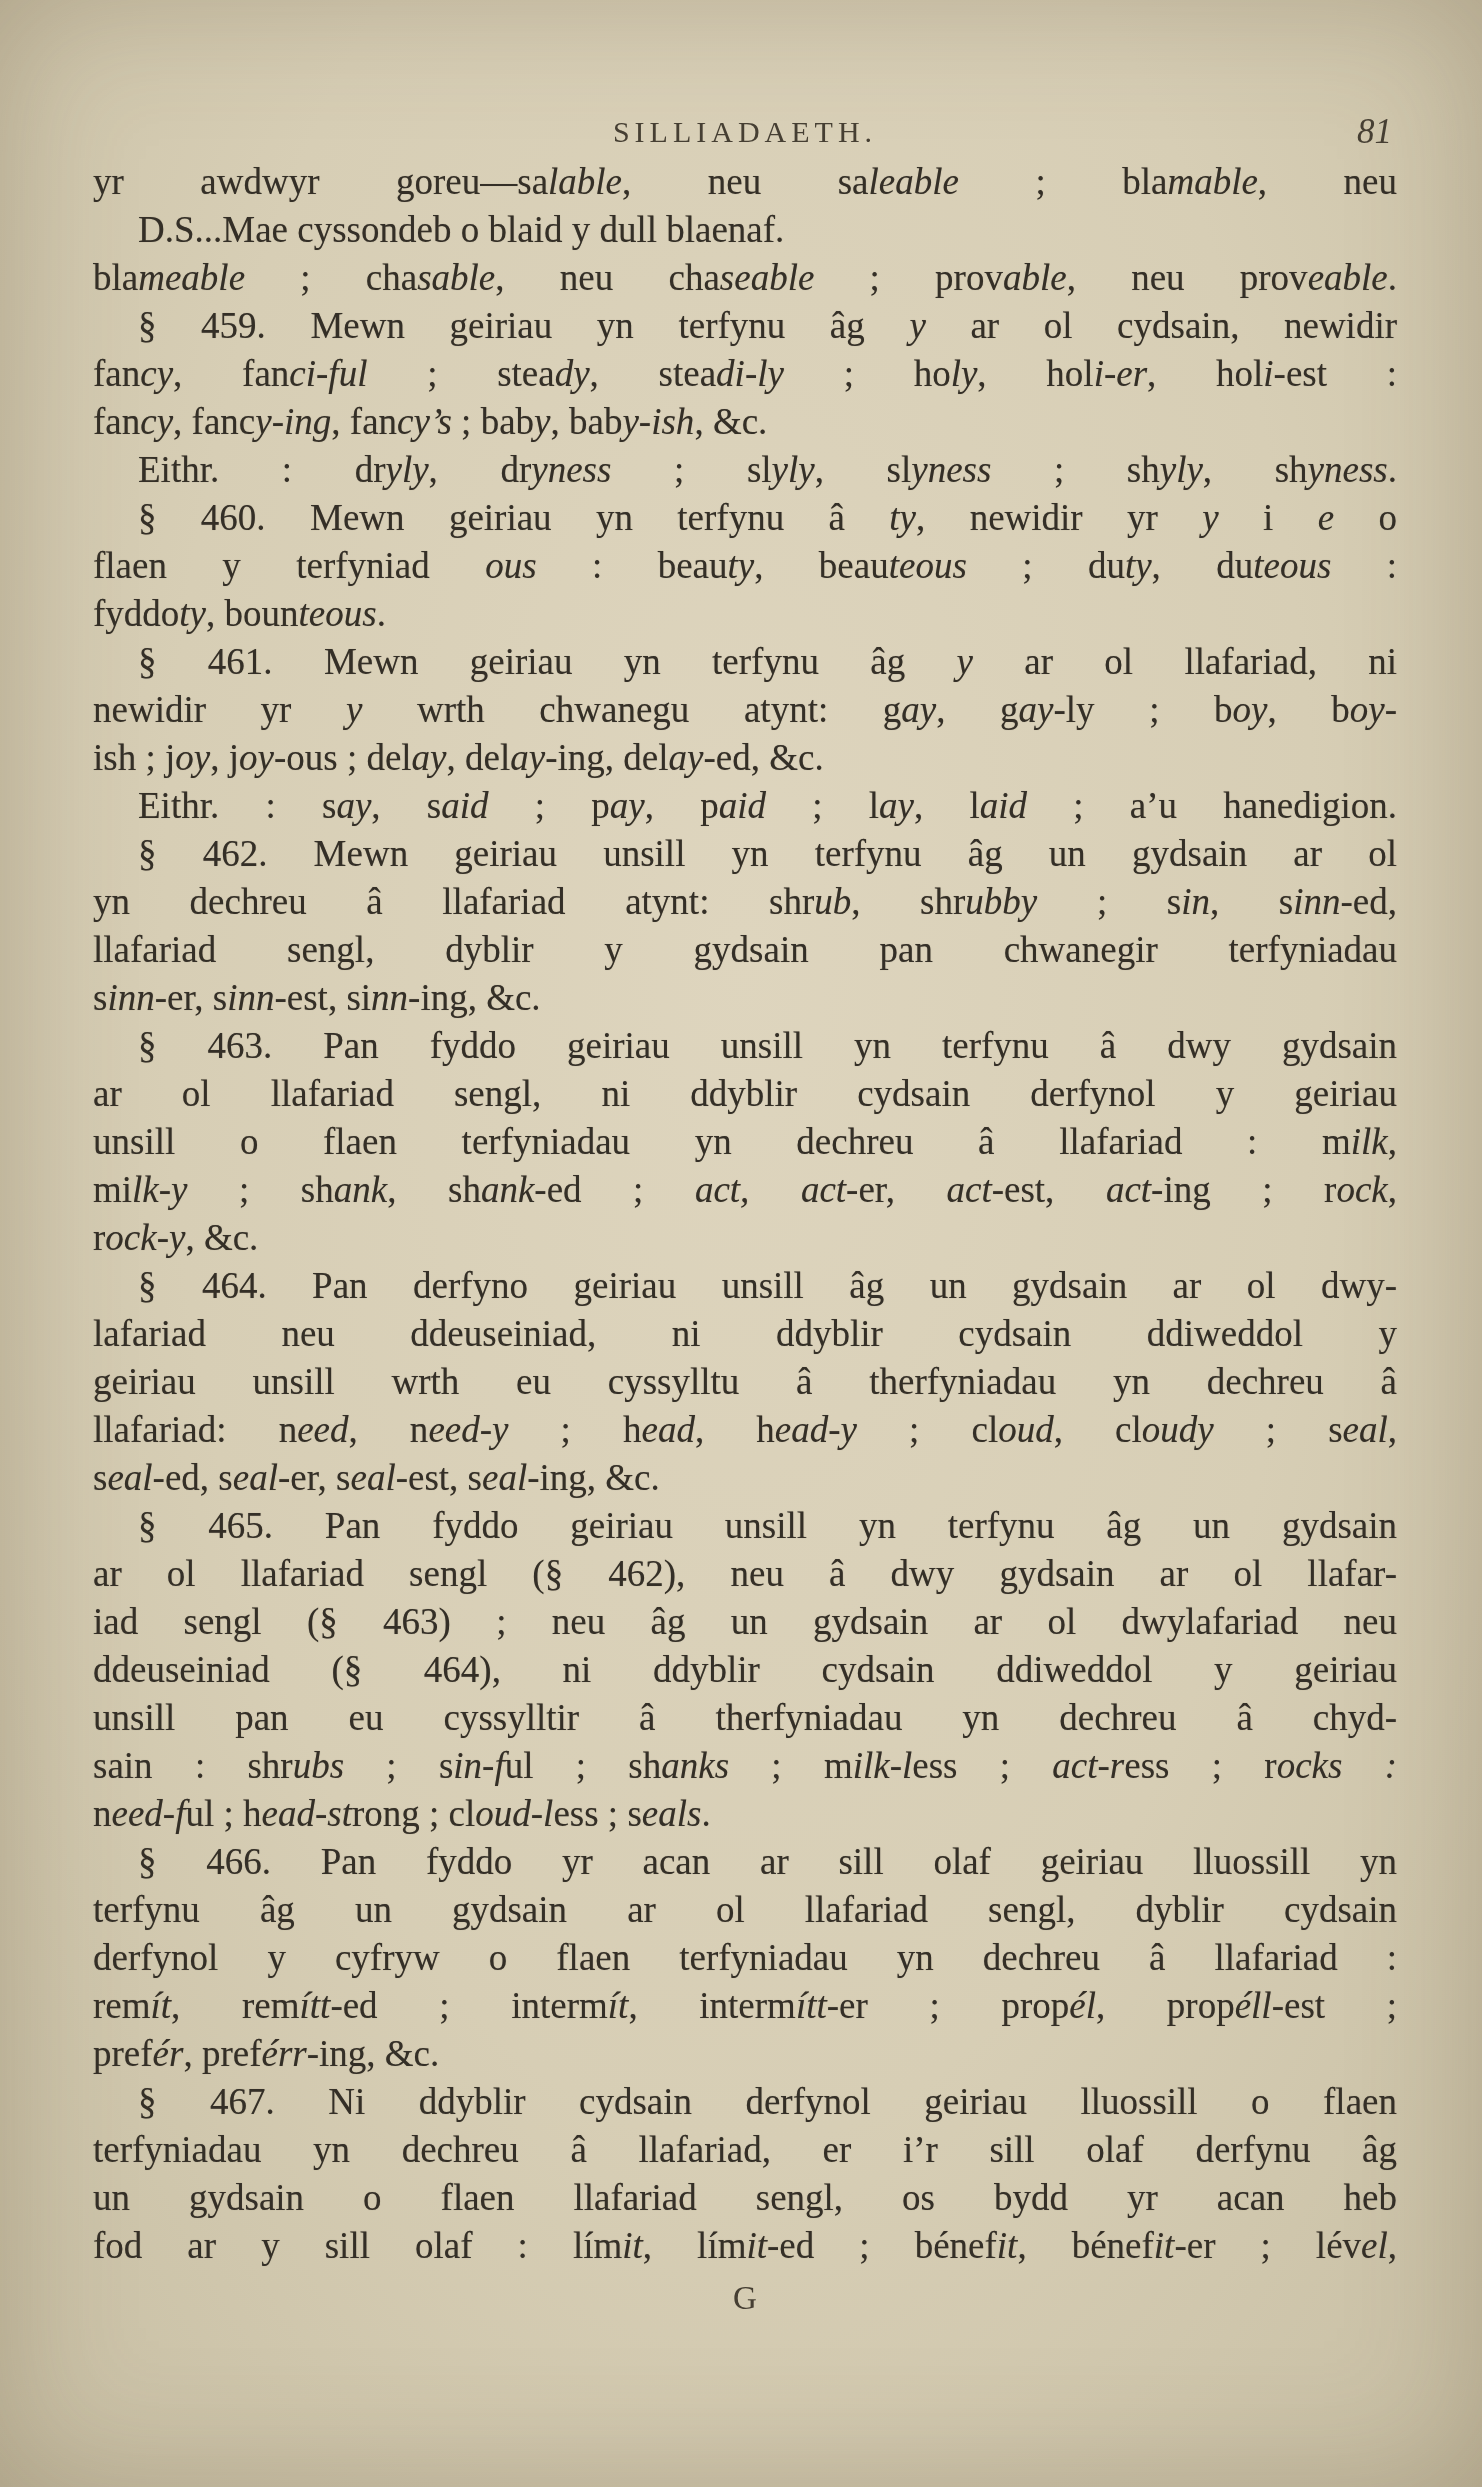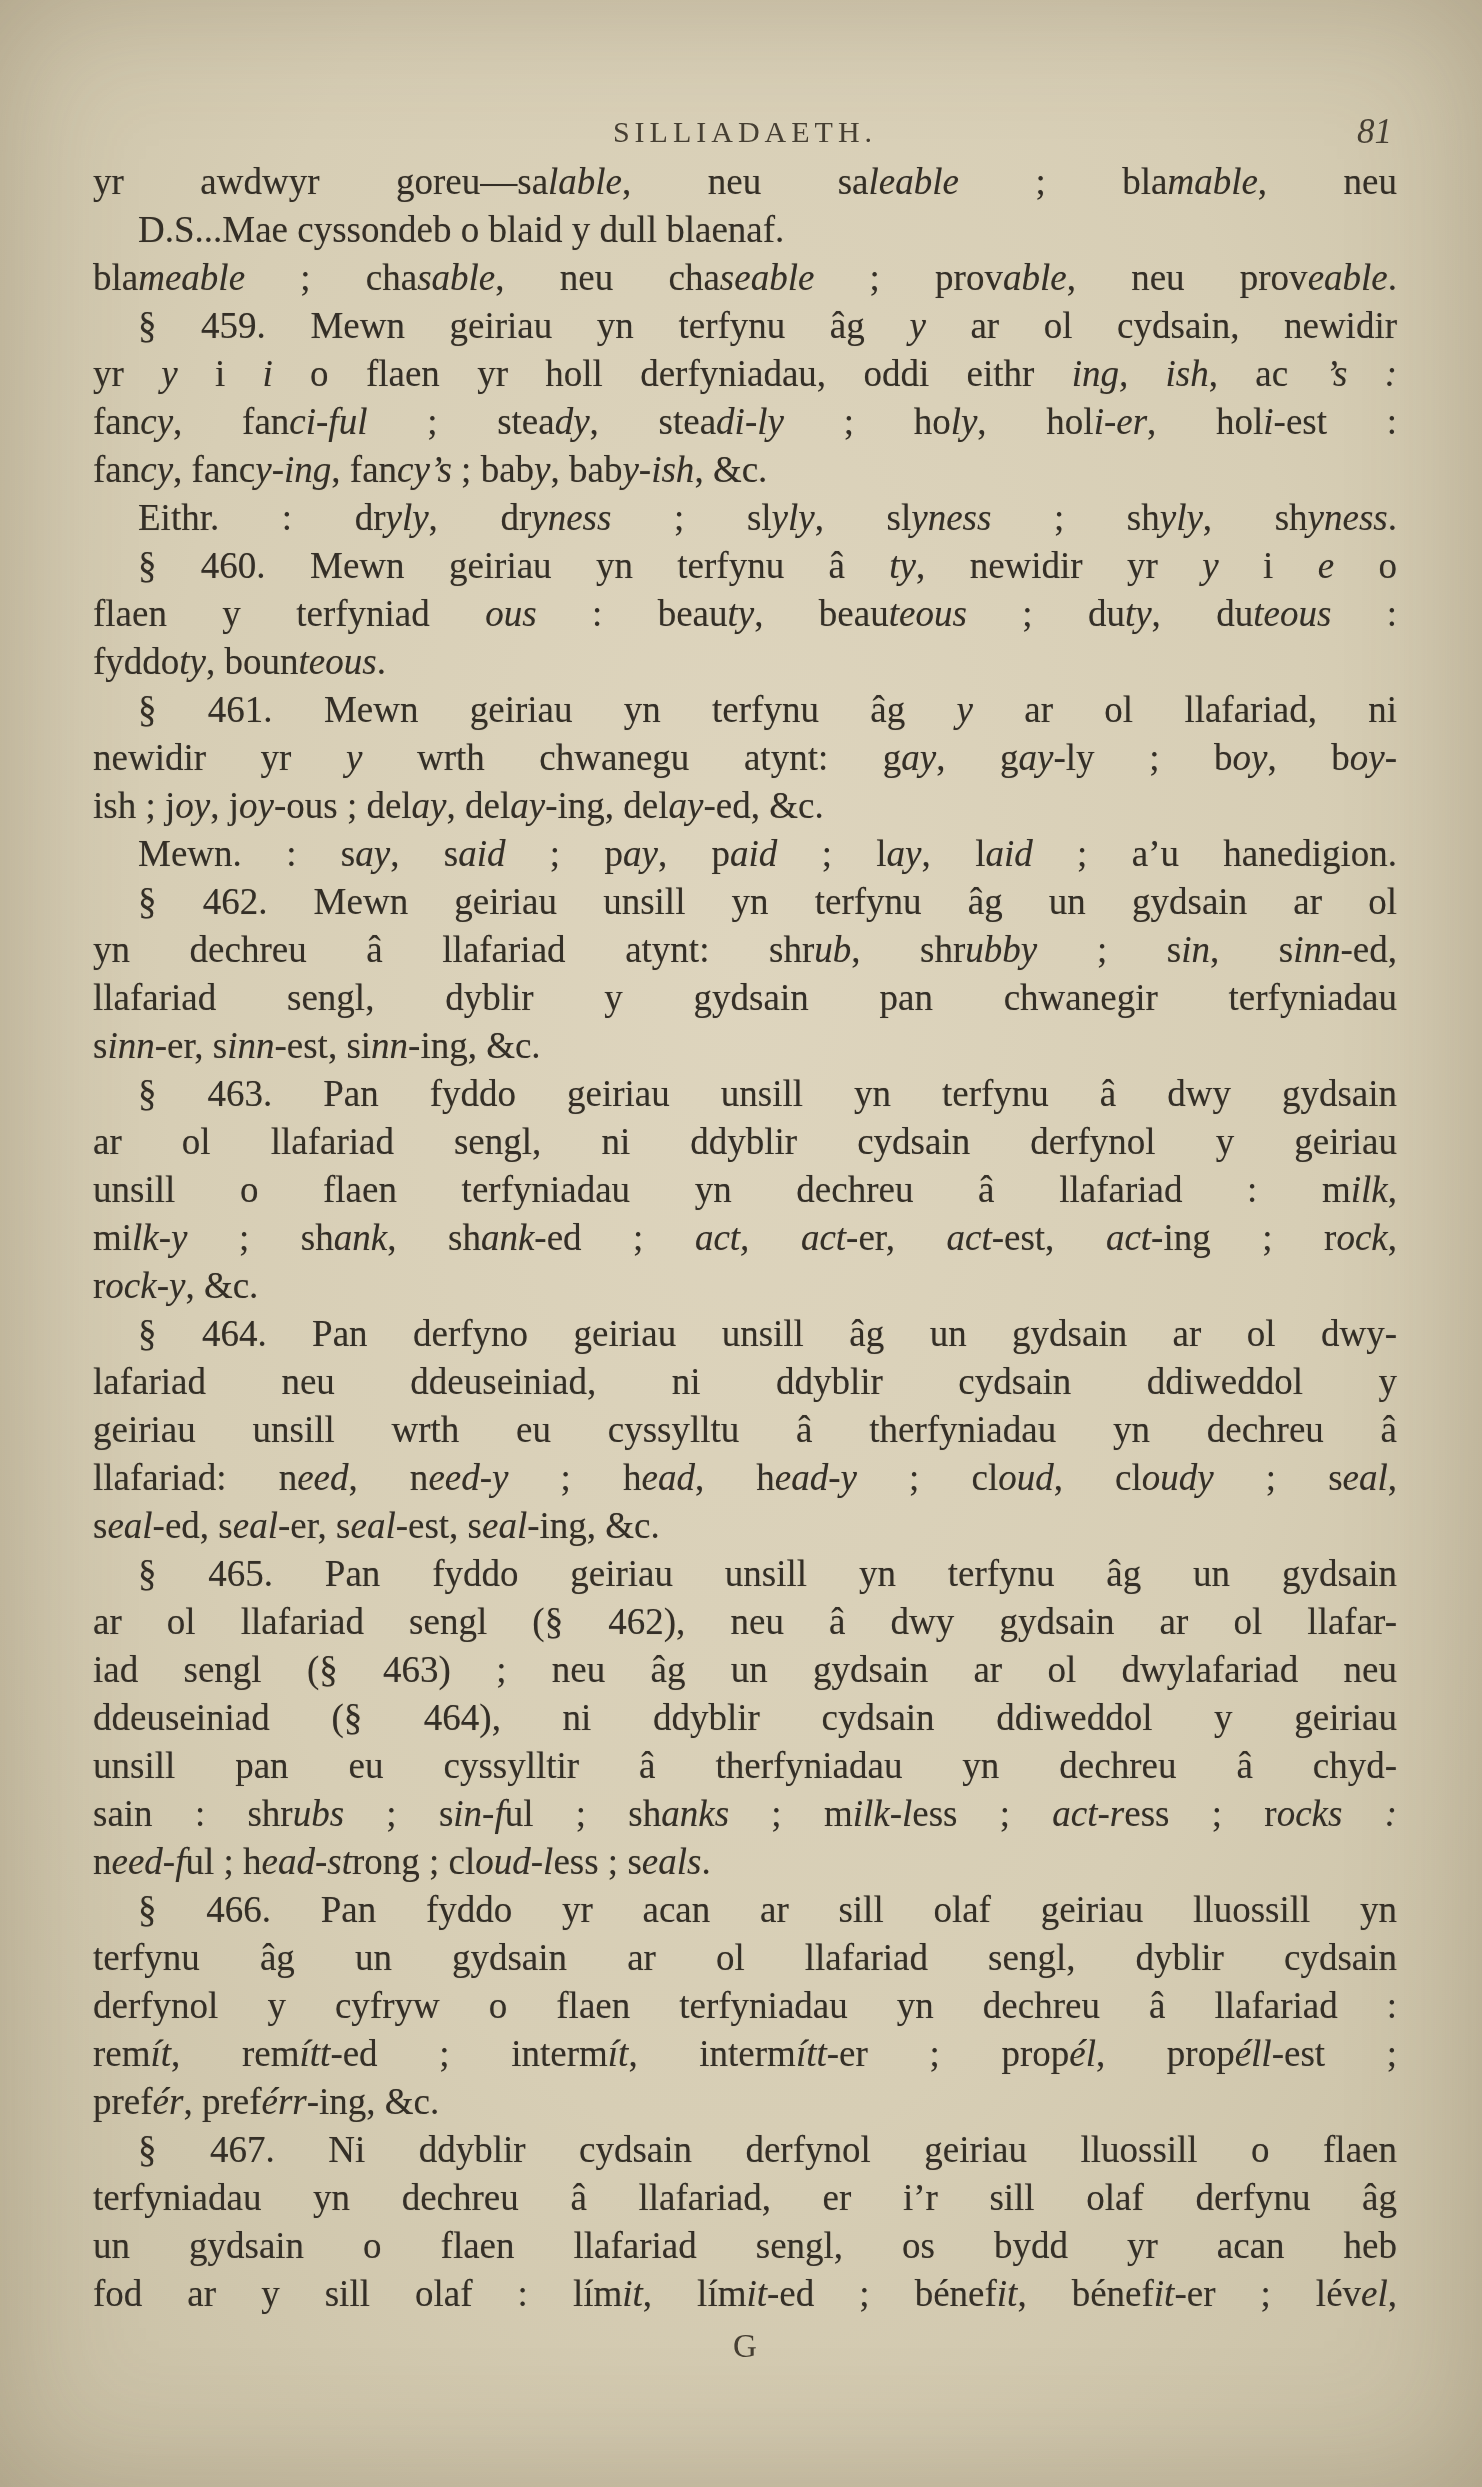--- a/index.html
+++ b/index.html
@@ -80,31 +80,30 @@
   <div class="header">
     <span class="running-title">SILLIADAETH.</span>
     <span class="page-number">81</span>
   </div>
 
   <div class="text-block" id="text-block">
       <div class="line just"><span>yr awdwyr goreu—sa</span><span class="it">lable</span><span>, neu sa</span><span class="it">leable</span><span> ; bla</span><span class="it">mable</span><span>, neu</span></div>
       <div class="line indent"><span>D.S...Mae cyssondeb o blaid y dull blaenaf.</span></div>
       <div class="line just"><span>bla</span><span class="it">meable</span><span> ; cha</span><span class="it">sable</span><span>, neu cha</span><span class="it">seable</span><span> ; prov</span><span class="it">able</span><span>, neu prov</span><span class="it">eable</span><span>.</span></div>
       <div class="line indent just"><span>§ 459. Mewn geiriau yn terfynu âg </span><span class="it">y</span><span> ar ol cydsain, newidir</span></div>
-      <div class="line just"><span>yr </span><span class="it">y</span><span> i </span><span class="it">i</span><span> o flaen yr holl derfyniadau, oddi eithr </span><span class="it">ing, ish</span><span>, ac </span><span class="it">’s :</span></div>
       <div class="line just"><span>fan</span><span class="it">cy</span><span>, fan</span><span class="it">ci-ful</span><span> ; stea</span><span class="it">dy</span><span>, stea</span><span class="it">di-ly</span><span> ; ho</span><span class="it">ly</span><span>, hol</span><span class="it">i-er</span><span>, hol</span><span class="it">i</span><span>-est :</span></div>
       <div class="line"><span>fan</span><span class="it">cy</span><span>, fanc</span><span class="it">y-ing</span><span>, fan</span><span class="it">cy’s</span><span> ; bab</span><span class="it">y</span><span>, bab</span><span class="it">y-ish</span><span>, &amp;c.</span></div>
       <div class="line indent just"><span>Eithr. : dr</span><span class="it">yly</span><span>, dr</span><span class="it">yness</span><span> ; sl</span><span class="it">yly</span><span>, sl</span><span class="it">yness</span><span> ; sh</span><span class="it">yly</span><span>, sh</span><span class="it">yness</span><span>.</span></div>
       <div class="line indent just"><span>§ 460. Mewn geiriau yn terfynu â </span><span class="it">ty</span><span>, newidir yr </span><span class="it">y</span><span> i </span><span class="it">e</span><span> o</span></div>
       <div class="line just"><span>flaen y terfyniad </span><span class="it">ous</span><span> : beau</span><span class="it">ty</span><span>, beau</span><span class="it">teous</span><span> ; du</span><span class="it">ty</span><span>, du</span><span class="it">teous</span><span> :</span></div>
       <div class="line"><span>fyddo</span><span class="it">ty</span><span>, boun</span><span class="it">teous</span><span>.</span></div>
       <div class="line indent just"><span>§ 461. Mewn geiriau yn terfynu âg </span><span class="it">y</span><span> ar ol llafariad, ni</span></div>
       <div class="line just"><span>newidir yr </span><span class="it">y</span><span> wrth chwanegu atynt: g</span><span class="it">ay</span><span>, g</span><span class="it">ay</span><span>-ly ; b</span><span class="it">oy</span><span>, b</span><span class="it">oy</span><span>-</span></div>
       <div class="line"><span>ish ; j</span><span class="it">oy</span><span>, j</span><span class="it">oy</span><span>-ous ; del</span><span class="it">ay</span><span>, del</span><span class="it">ay</span><span>-ing, del</span><span class="it">ay</span><span>-ed, &amp;c.</span></div>
-      <div class="line indent just"><span>Mewn. : s</span><span class="it">ay</span><span>, s</span><span class="it">aid</span><span> ; p</span><span class="it">ay</span><span>, p</span><span class="it">aid</span><span> ; l</span><span class="it">ay</span><span>, l</span><span class="it">aid</span><span> ; a’u hanedigion.</span></div>
+      <div class="line indent just"><span>Eithr. : s</span><span class="it">ay</span><span>, s</span><span class="it">aid</span><span> ; p</span><span class="it">ay</span><span>, p</span><span class="it">aid</span><span> ; l</span><span class="it">ay</span><span>, l</span><span class="it">aid</span><span> ; a’u hanedigion.</span></div>
       <div class="line indent just"><span>§ 462. Mewn geiriau unsill yn terfynu âg un gydsain ar ol</span></div>
       <div class="line just"><span>yn dechreu â llafariad atynt: shr</span><span class="it">ub</span><span>, shr</span><span class="it">ubby</span><span> ; s</span><span class="it">in</span><span>, s</span><span class="it">inn</span><span>-ed,</span></div>
       <div class="line just"><span>llafariad sengl, dyblir y gydsain pan chwanegir terfyniadau</span></div>
       <div class="line"><span>s</span><span class="it">inn</span><span>-er, s</span><span class="it">inn</span><span>-est, si</span><span class="it">nn</span><span>-ing, &amp;c.</span></div>
       <div class="line indent just"><span>§ 463. Pan fyddo geiriau unsill yn terfynu â dwy gydsain</span></div>
       <div class="line just"><span>ar ol llafariad sengl, ni ddyblir cydsain derfynol y geiriau</span></div>
       <div class="line just"><span>unsill o flaen terfyniadau yn dechreu â llafariad : m</span><span class="it">ilk</span><span>,</span></div>
       <div class="line just"><span>mi</span><span class="it">lk-y</span><span> ; sh</span><span class="it">ank</span><span>, sh</span><span class="it">ank</span><span>-ed ; </span><span class="it">act, act</span><span>-er, </span><span class="it">act</span><span>-est, </span><span class="it">act</span><span>-ing ; r</span><span class="it">ock</span><span>,</span></div>
       <div class="line"><span>r</span><span class="it">ock-y</span><span>, &amp;c.</span></div>
       <div class="line indent just"><span>§ 464. Pan derfyno geiriau unsill âg un gydsain ar ol dwy-</span></div>

